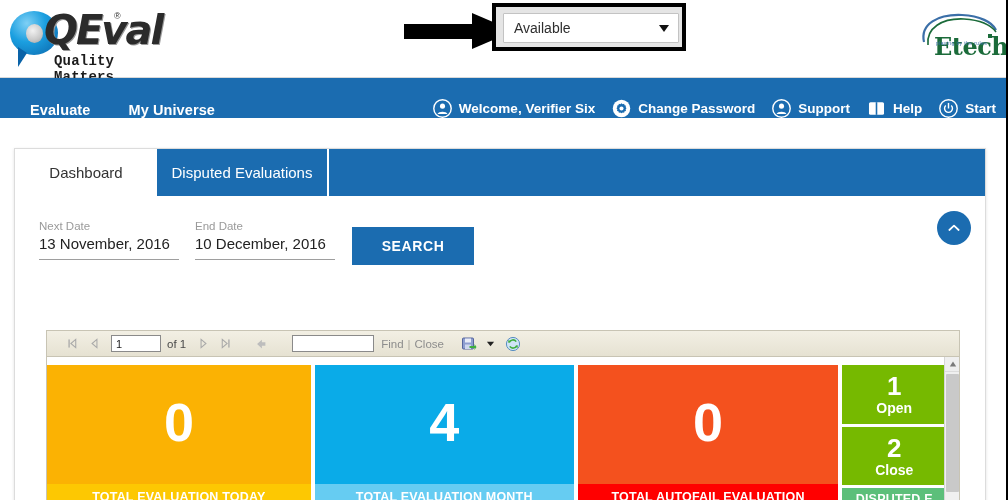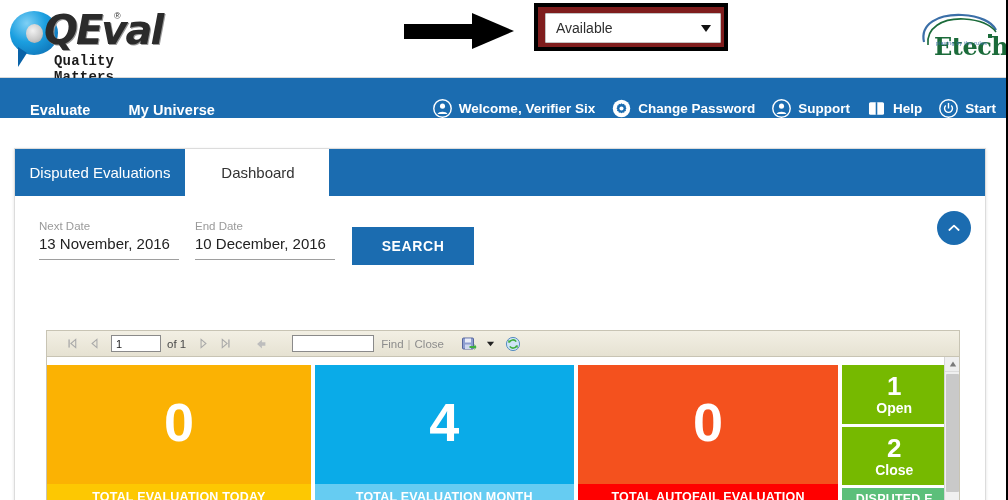--- a/index.html
+++ b/index.html
@@ -85,24 +85,24 @@
   .anno-arrow .head {
     position: absolute; left: 68px; top: -1px;
     width: 0; height: 0;
     border-left: 42px solid #000;
     border-top: 18px solid transparent;
     border-bottom: 18px solid transparent;
   }
 
   
   .dd-highlight {
-    position: absolute; left: 534px; top: 3px;
+    position: absolute; left: 492px; top: 3px;
     width: 194px; height: 48px;
     border: 4px solid #000;
-    background: #7f1d1d;
+    background: #e5e5e5;
   }
   .status-select {
     position: absolute; left: 7px; top: 6px;
     width: 176px; height: 30px;
     border: 1px solid #c3c3c3;
     background: #fff;
     border-radius: 1px;
   }
   .status-select .val {
     position: absolute; left: 10px; top: 6px;
@@ -425,22 +425,22 @@
         </svg>
         <span>Start</span>
       </span>
 
     </div>
   </div>
 
   <div class="content-card">
 
     <div class="tabs">
+      <div class="tab tab-dashboard active">Dashboard</div>
       <div class="tab tab-disputed">Disputed Evaluations</div>
-      <div class="tab tab-dashboard active">Dashboard</div>
     </div>
 
     <div class="filter-row">
       <div class="date-field" id="start-date">
         <span class="lbl">Next Date</span>
         <span class="val">13 November, 2016</span>
       </div>
       <div class="date-field" id="end-date">
         <span class="lbl">End Date</span>
         <span class="val">10 December, 2016</span>

